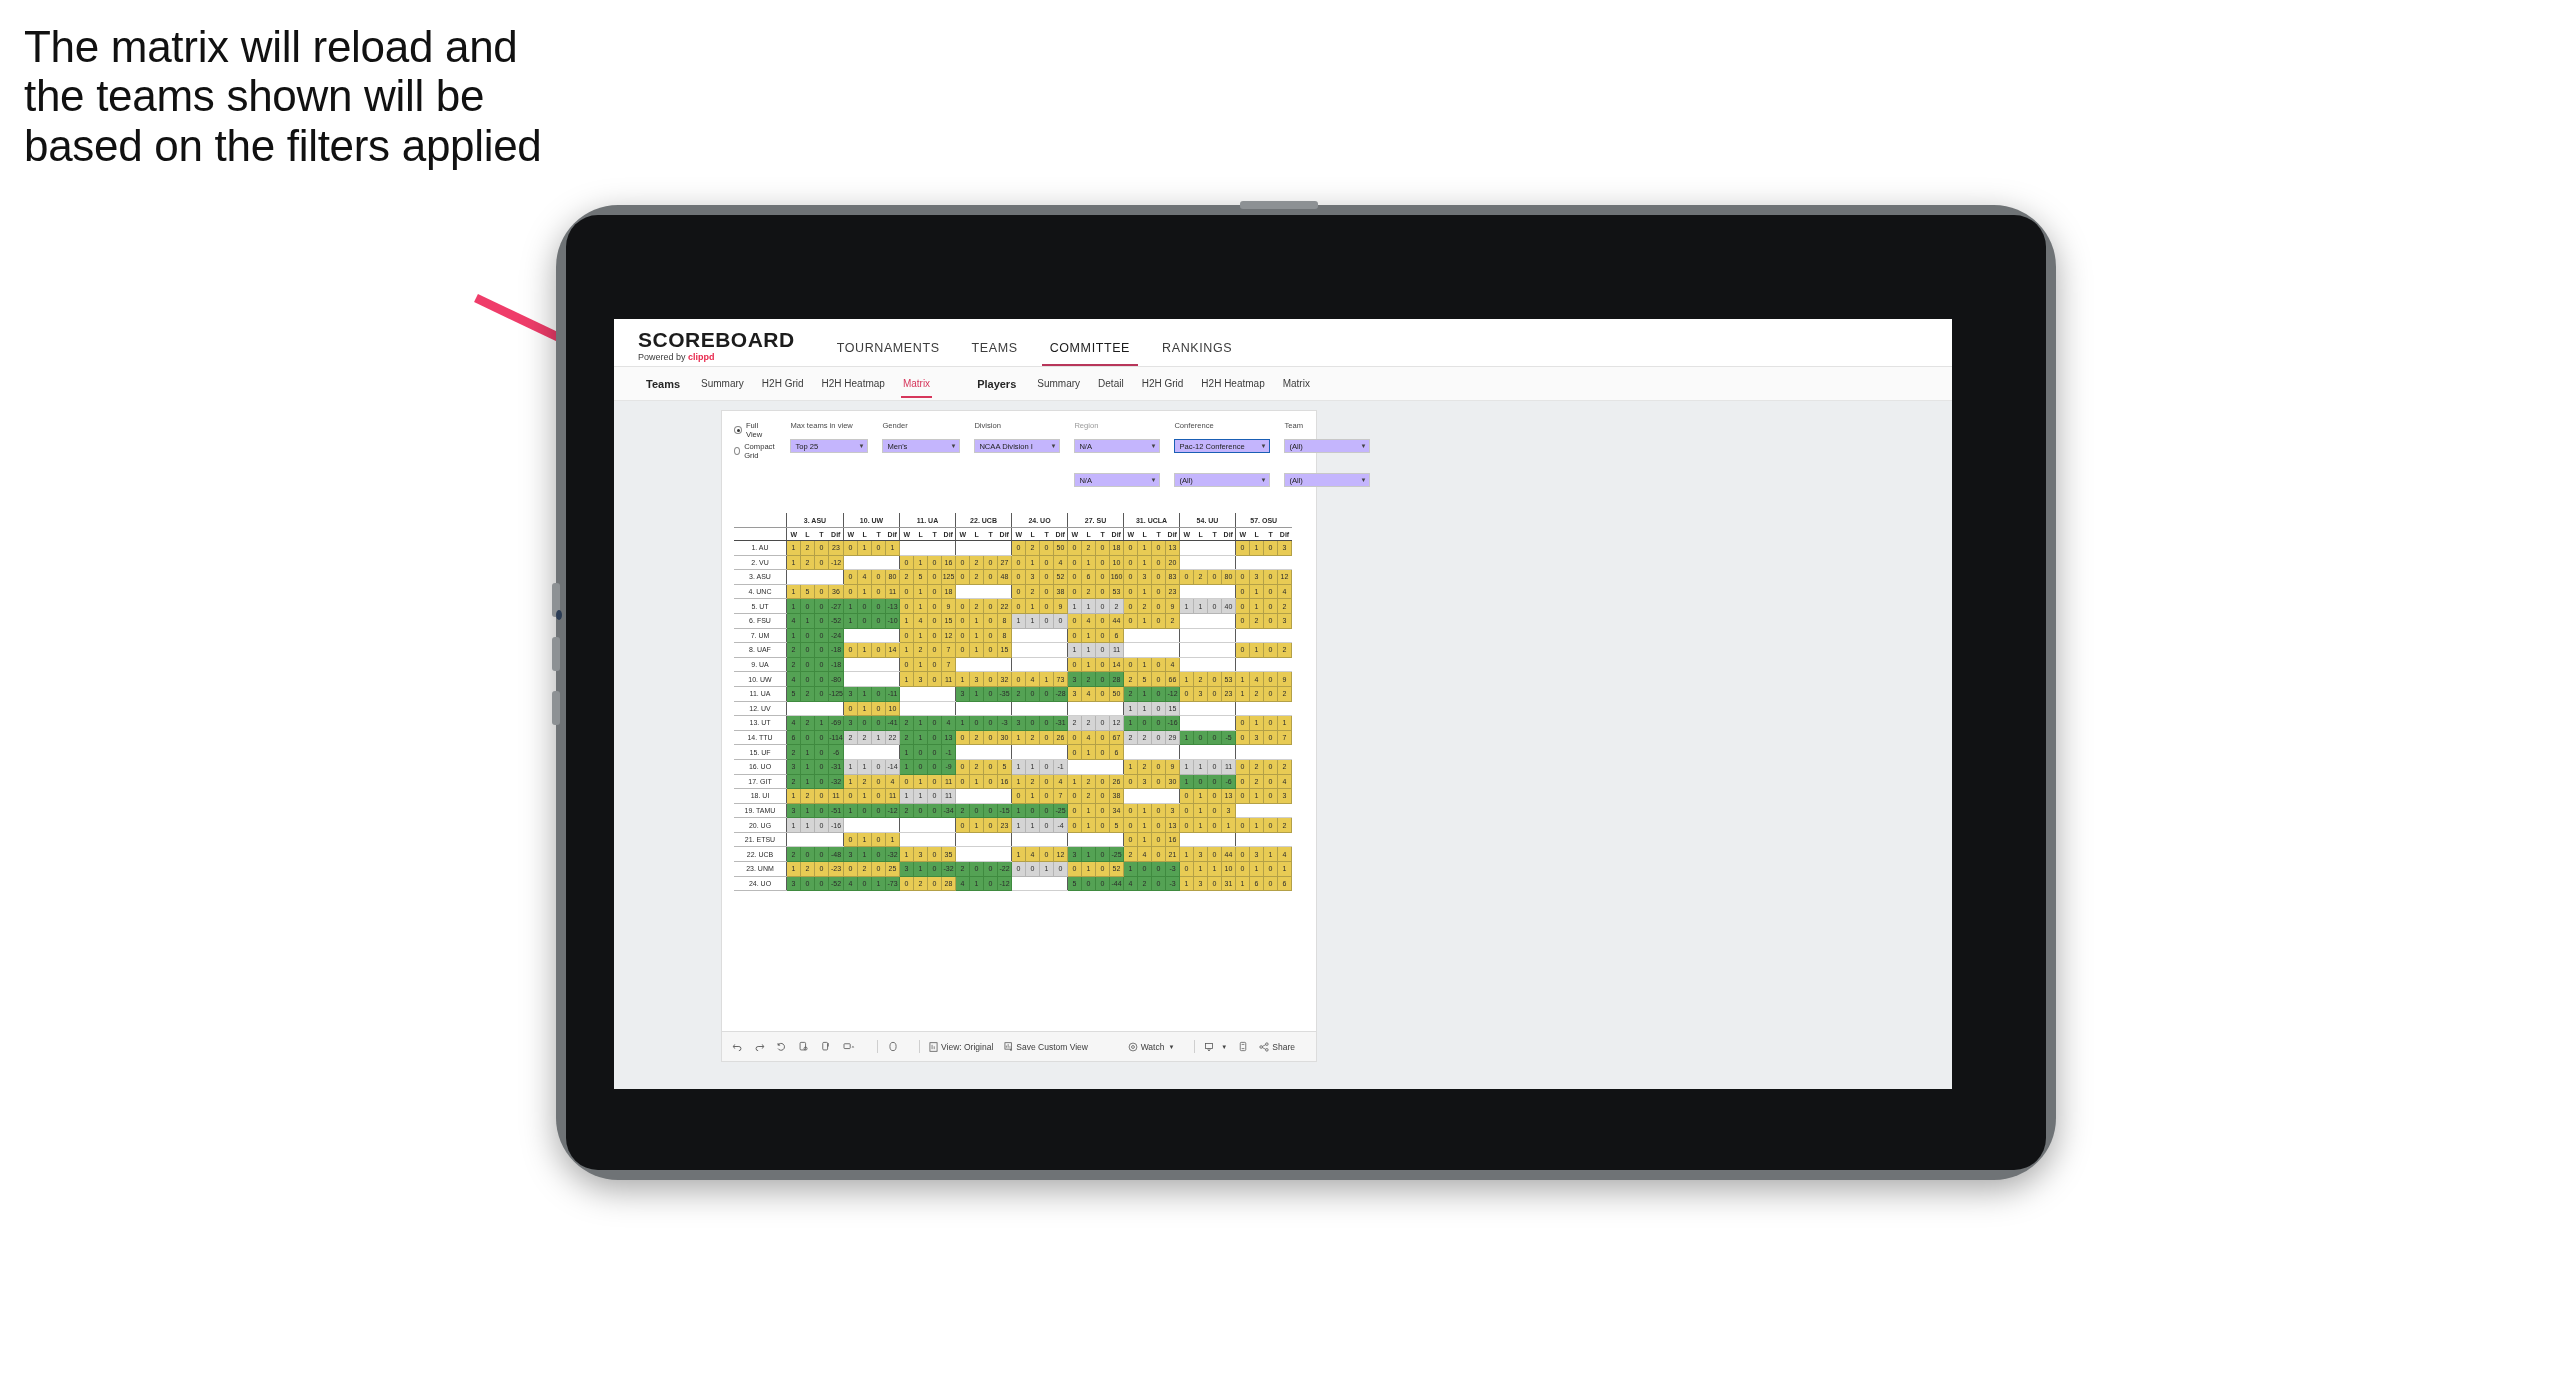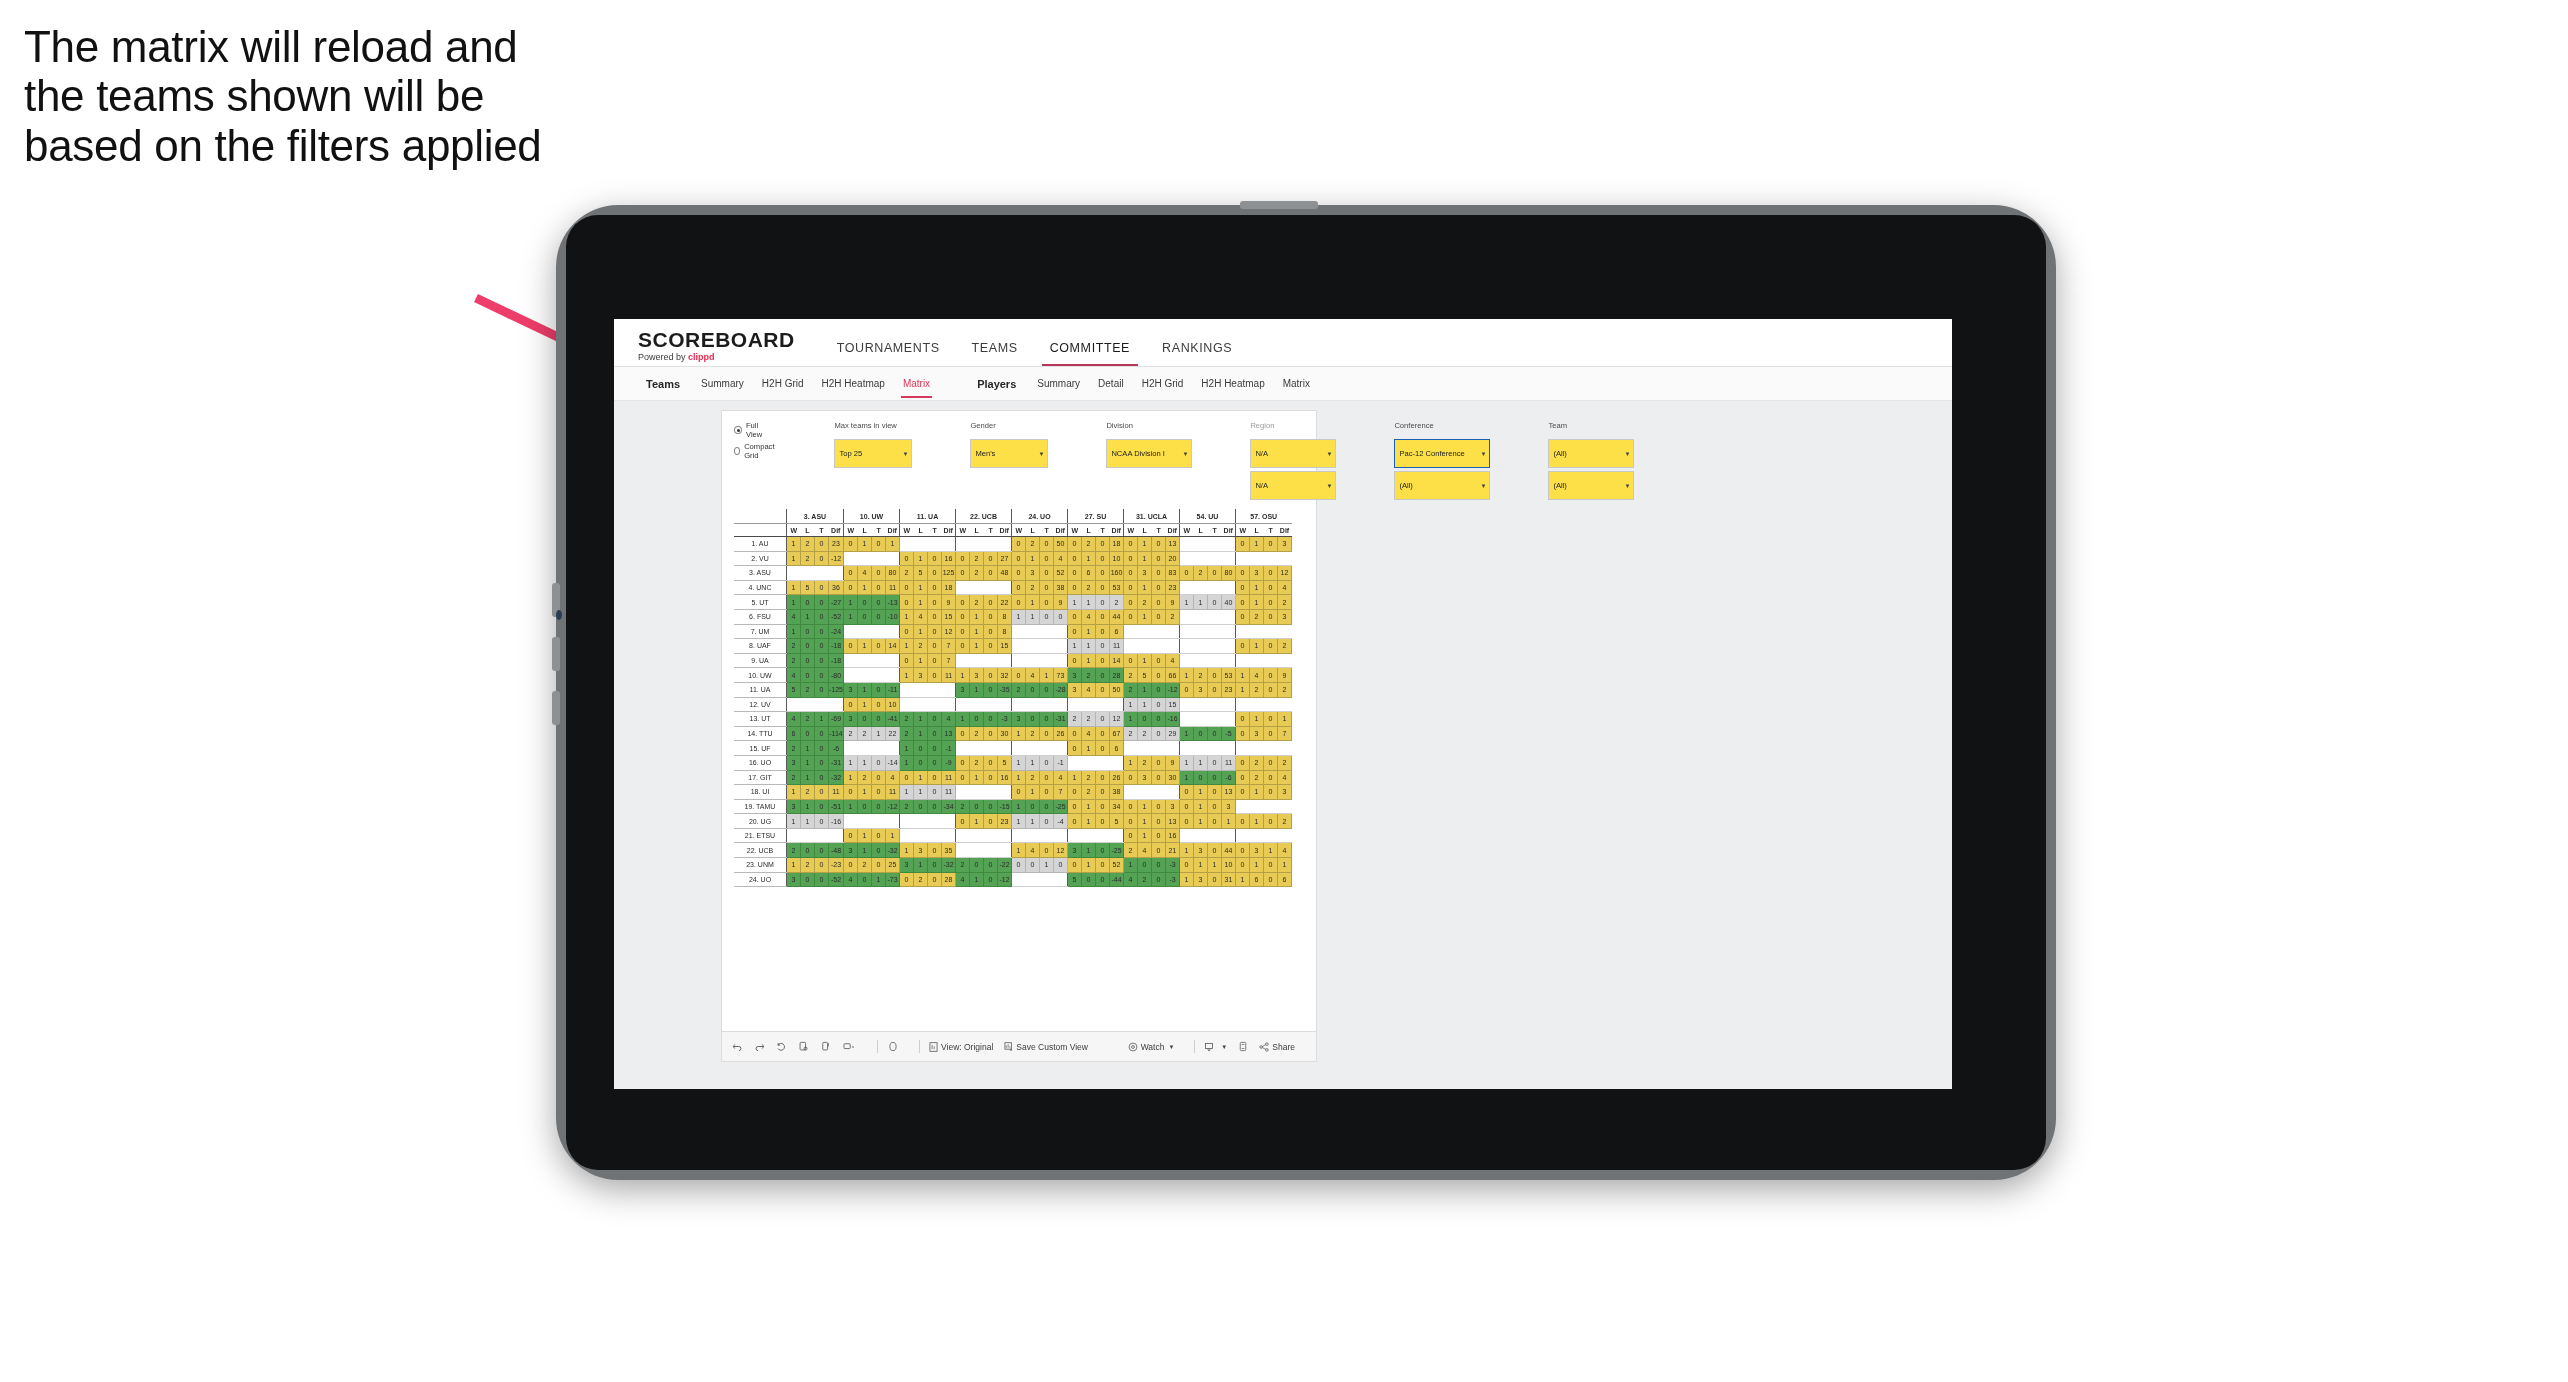--- a/index.html
+++ b/index.html
@@ -61,32 +61,32 @@
   .sub-item{font-size:10px;color:#3b3b3b;padding:0 9px;cursor:pointer;position:relative;}
   .sub-item.active{color:#d6365b;}
   .sub-item.active:after{content:"";position:absolute;left:7px;right:7px;bottom:-9px;height:2px;background:#d6365b;}
   .sub-gap{width:30px;}
 
   #stage{position:absolute;left:0;top:82px;right:0;bottom:0;background:#eceef0;}
   #viz{position:absolute;left:108px;top:10px;width:594px;height:650px;background:#ffffff;
        box-shadow:0 0 0 1px #dcdcdc;}
 
   
-  #filters{display:flex;padding:10px 10px 6px 12px;box-sizing:border-box;gap:44px;}
+  #filters{display:flex;padding:10px 10px 6px 12px;box-sizing:border-box;}
   .fcol{margin-right:14px;}
   .flabel{font-size:7.6px;color:#4a4a4a;margin-bottom:9px;white-space:nowrap;}
   .flabel.dim{color:#9a9a9a;}
   .radio-row{display:flex;align-items:center;margin-bottom:3px;font-size:7.6px;color:#333;}
   .radio{width:8px;height:8px;border:1px solid #888;border-radius:50%;margin-right:4px;
      box-sizing:border-box;position:relative;background:#fff;}
   .radio.on:after{content:"";position:absolute;left:1.5px;top:1.5px;width:3px;height:3px;
      border-radius:50%;background:#333;}
-  .sel{border:1px solid #c8c8c8;background:#fde047;height:29px;display:flex;align-items:center;
+  .sel{border:1px solid #c8c8c8;background:#c4b5fd;height:14px;display:flex;align-items:center;
      justify-content:space-between;padding:0 3px 0 4px;font-size:7.6px;color:#222;box-sizing:border-box;
-     margin-bottom:3px;}
+     margin-bottom:20px;}
   .sel.hl{border:1.6px solid #1a5fb4;}
   .caret{font-size:6px;color:#444;margin-left:4px;}
   .w-sm{width:78px;} .w-md{width:86px;} .w-lg{width:96px;}
 
   
   #matrix-wrap{padding:0 10px 0 12px;}
   table.mx{border-collapse:collapse;table-layout:fixed;}
   table.mx td,table.mx th{font-size:7px;line-height:1;padding:0;text-align:center;
      font-family:"Liberation Sans",sans-serif;color:#2b2b2b;}
   .grp-top{height:14px;font-size:8px;color:#262626;border-bottom:1px solid #9a9a9a;}

